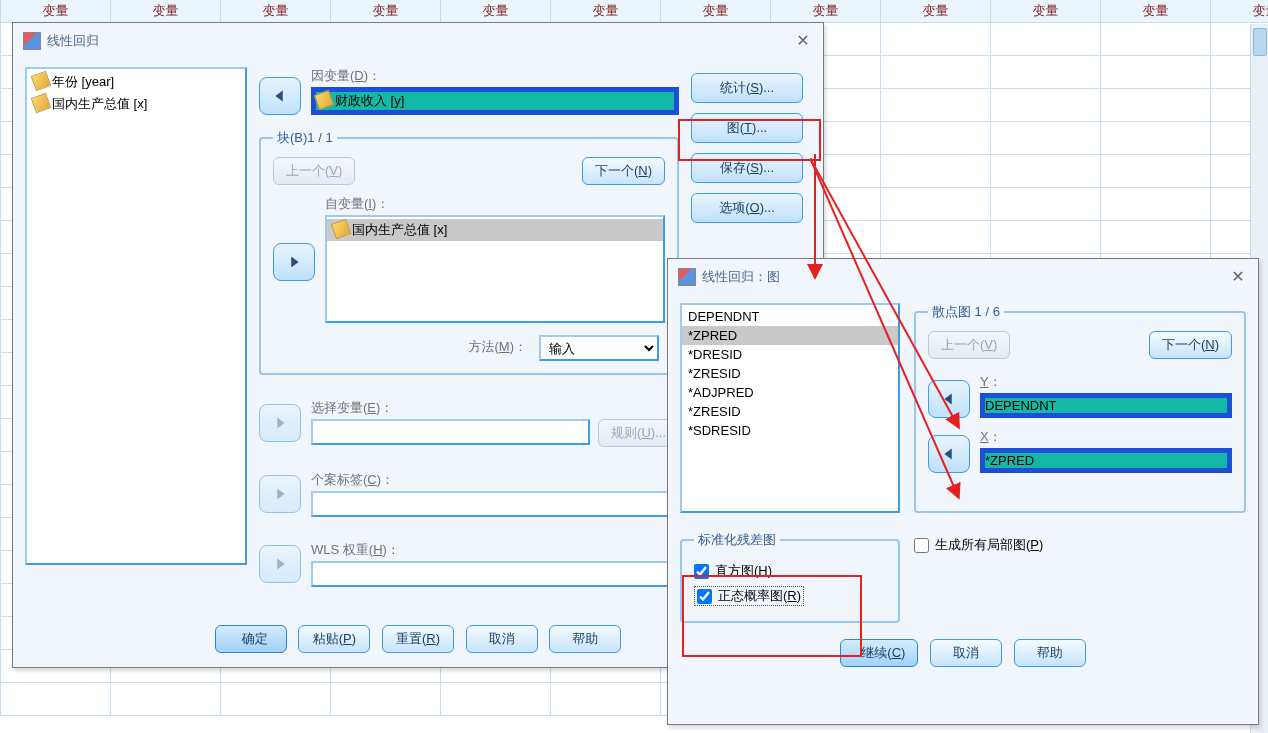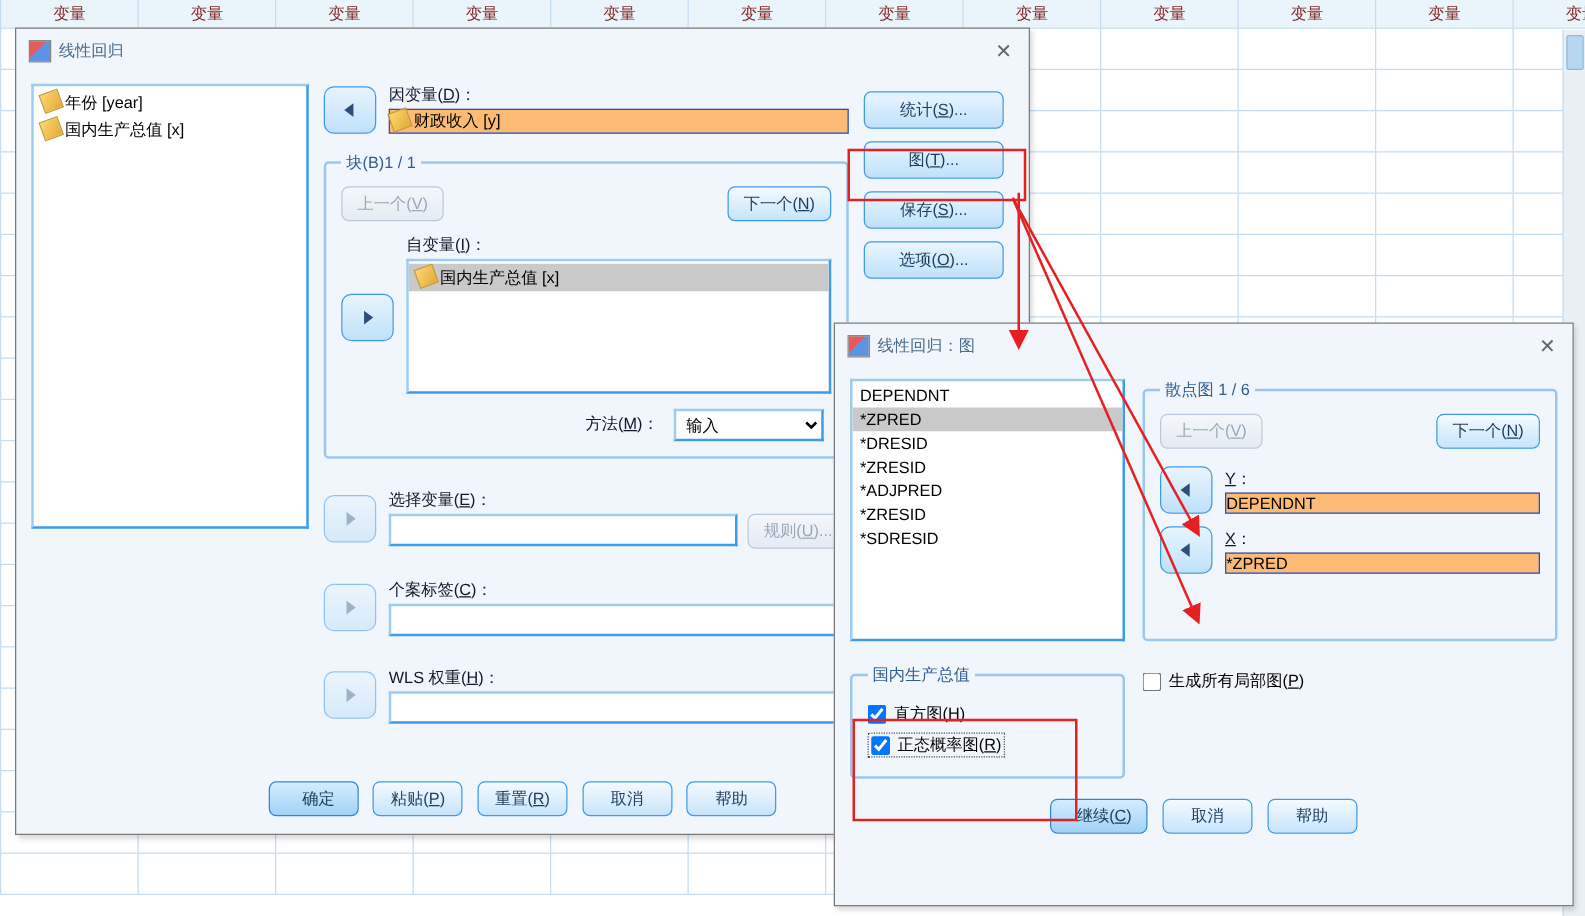--- a/index.html
+++ b/index.html
@@ -17,38 +17,38 @@
 .titlebar { display:flex; align-items:center; padding:8px 10px; color:#4b6b88; }
 .titlebar .ticon { width:18px; height:18px; margin-right:6px; background:linear-gradient(135deg,#e35b5b 40%,#5b94e3 40%); border:1px solid #888;}
 .titlebar .title { flex:1; }
 .titlebar .close { width:20px; height:20px; color:#666; font-size:16px; text-align:center; cursor:pointer;}
 .dialog-body { padding:8px 12px 14px; }
 
 .listbox { background:#fff; border:2px solid #3d9be9; border-top-color:#9cccf3; border-left-color:#9cccf3; min-height:30px; padding:2px 0; }
 .listbox .item { padding:2px 6px; white-space:nowrap;}
 .listbox .item.sel { background:#c9c9c9;}
 .ruler-icon { display:inline-block; width:16px; height:16px; vertical-align:-3px; margin-right:3px; background:linear-gradient(135deg,#ffd76b,#e2a93a); transform:rotate(-20deg); border:1px solid #c69a3a;}
-.lbl { color:#0f172a; margin-bottom:2px;}
+.lbl { color:#737373; margin-bottom:2px;}
 .lbl u { text-decoration:underline;}
 
 .arrow-btn { width:42px; height:38px; border:1px solid #3d9be9; border-radius:8px; background:linear-gradient(#e8f4fe,#bfe1fa); display:flex; align-items:center; justify-content:center; cursor:pointer;}
 .arrow-btn.disabled { opacity:.55;}
 .arrow-btn svg { width:22px; height:22px;}
 
 fieldset { border:2px solid #99c7ee; border-radius:4px; padding:10px 12px 12px; margin-top:6px;}
 legend { color:#2f5d90; padding:0 4px; }
 
 .btn { display:inline-block; min-width:72px; padding:4px 12px; text-align:center; border:1px solid #3d9be9; border-radius:6px; background:linear-gradient(#f4faff,#c7e4fb); cursor:pointer; color:#1a3c5d;}
 .btn.primary { background:linear-gradient(#d4ecff,#a1d2f6); border-color:#2d86d0;padding-left:20px;}
 .btn.dis { color:#9aa8b6; background:linear-gradient(#f4f7fb,#e4ebf3); border-color:#b9c9da;}
 .side-btn { display:block; width:112px; margin-bottom:10px; padding:5px 0; text-align:center; border:1px solid #3d9be9; border-radius:6px; background:linear-gradient(#eaf5ff,#bfe1fa); cursor:pointer; color:#1a3c5d;}
 
 .input-row { display:flex; align-items:center; gap:10px; margin-top:24px;}
 .input-row .textbox { flex:1; background:#fff; border:2px solid #3d9be9; border-top-color:#9cccf3; border-left-color:#9cccf3; height:26px; padding:0 6px; line-height:22px;}
-.textbox.filled { background:#fdba74; border:1px solid #1d4ed8; }
+.textbox.filled { background:#14b8a6; border:5px solid #1d4ed8; }
 
 select.combo { border:2px solid #3d9be9; border-top-color:#9cccf3; border-left-color:#9cccf3; background:#fff; height:26px; padding:0 4px; min-width:120px;}
 
 .button-row { text-align:center; margin-top:16px;}
 .button-row .btn { margin:0 4px;}
 
 .red-rect { position:absolute; border:2px solid #e62020; pointer-events:none;}
 .red-arrow { position:absolute; pointer-events:none;}
 
 .chk { display:inline-flex; align-items:center; gap:6px; margin:3px 0;}
@@ -376,21 +376,21 @@
   </div>
 
 <div class="dialog" style="left:12px; top:22px; width:812px; height:646px;">
   <div class="titlebar">
     <div class="ticon"></div>
     <div class="title">线性回归</div>
     <div class="close">✕</div>
   </div>
   <div class="dialog-body" style="display:flex; gap:12px; align-items:stretch;">
 
-    <div class="listbox" style="width:222px; height:356px;">
+    <div class="listbox" style="width:222px; height:498px;">
       <div class="item"><span class="ruler-icon"></span><span>年份 [year]</span></div>
       <div class="item"><span class="ruler-icon"></span><span>国内生产总值 [x]</span></div>
     </div>
 
     <div style="flex:1;">
 
       <div style="display:flex; gap:10px; align-items:flex-end;">
         <div class="arrow-btn">
             <svg viewBox="0 0 24 24">
               <path d="M15 6l-8 6 8 6z" fill="#2b4e7c"></path>
@@ -531,21 +531,21 @@
           <div style="flex:1;">
             <div class="lbl"><u>X</u>：</div>
             <div class="textbox filled">*ZPRED</div>
           </div>
         </div>
       </fieldset>
     </div>
 
     <div style="display:flex; gap:14px; margin-top:12px; align-items:flex-start;">
       <fieldset style="width:220px;">
-        <legend>国内生产总值</legend>
+        <legend>标准化残差图</legend>
         <label class="chk">
             <input type="checkbox" checked="" style="">
             <span>直方图(<u>H</u>)</span>
           </label><br>
         <label class="chk focused">
             <input type="checkbox" checked="" style="">
             <span>正态概率图(<u>R</u>)</span>
           </label>
       </fieldset>
       <div style="flex:1; padding-top:8px;">

